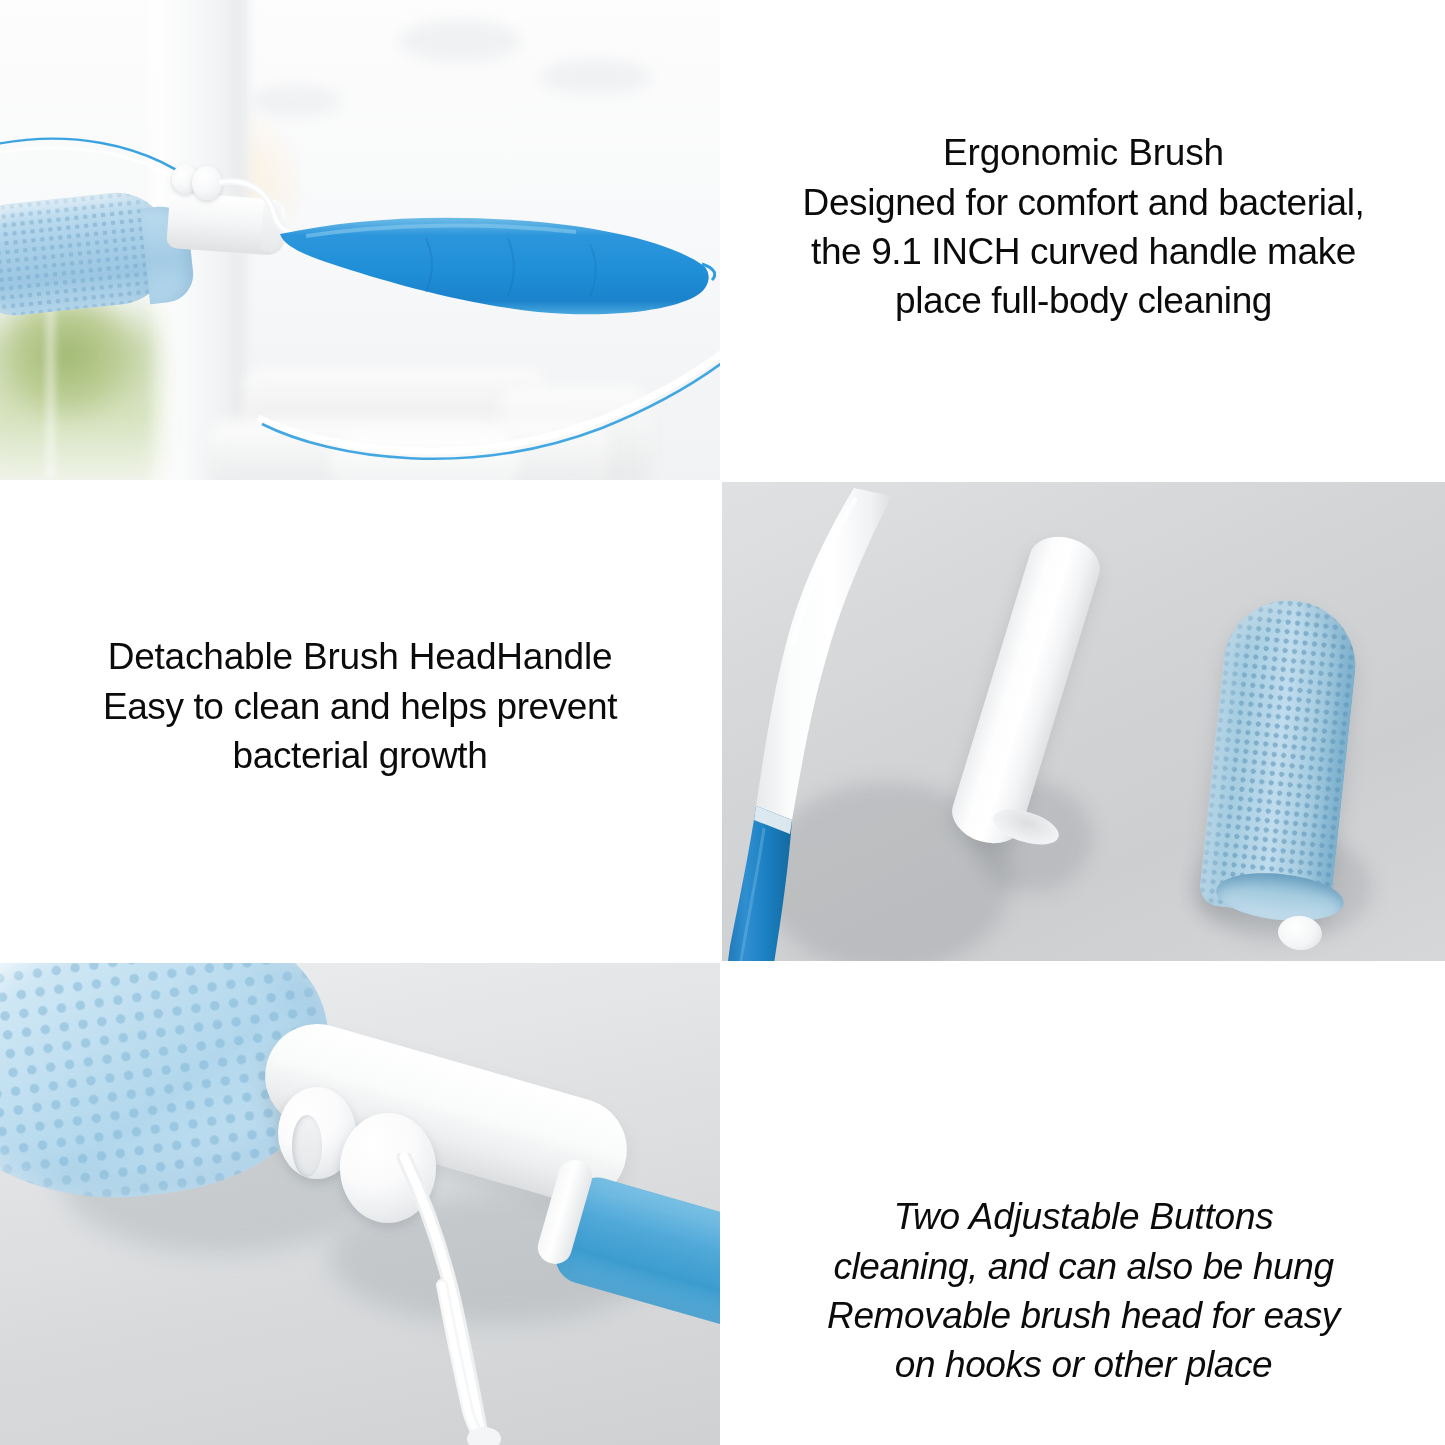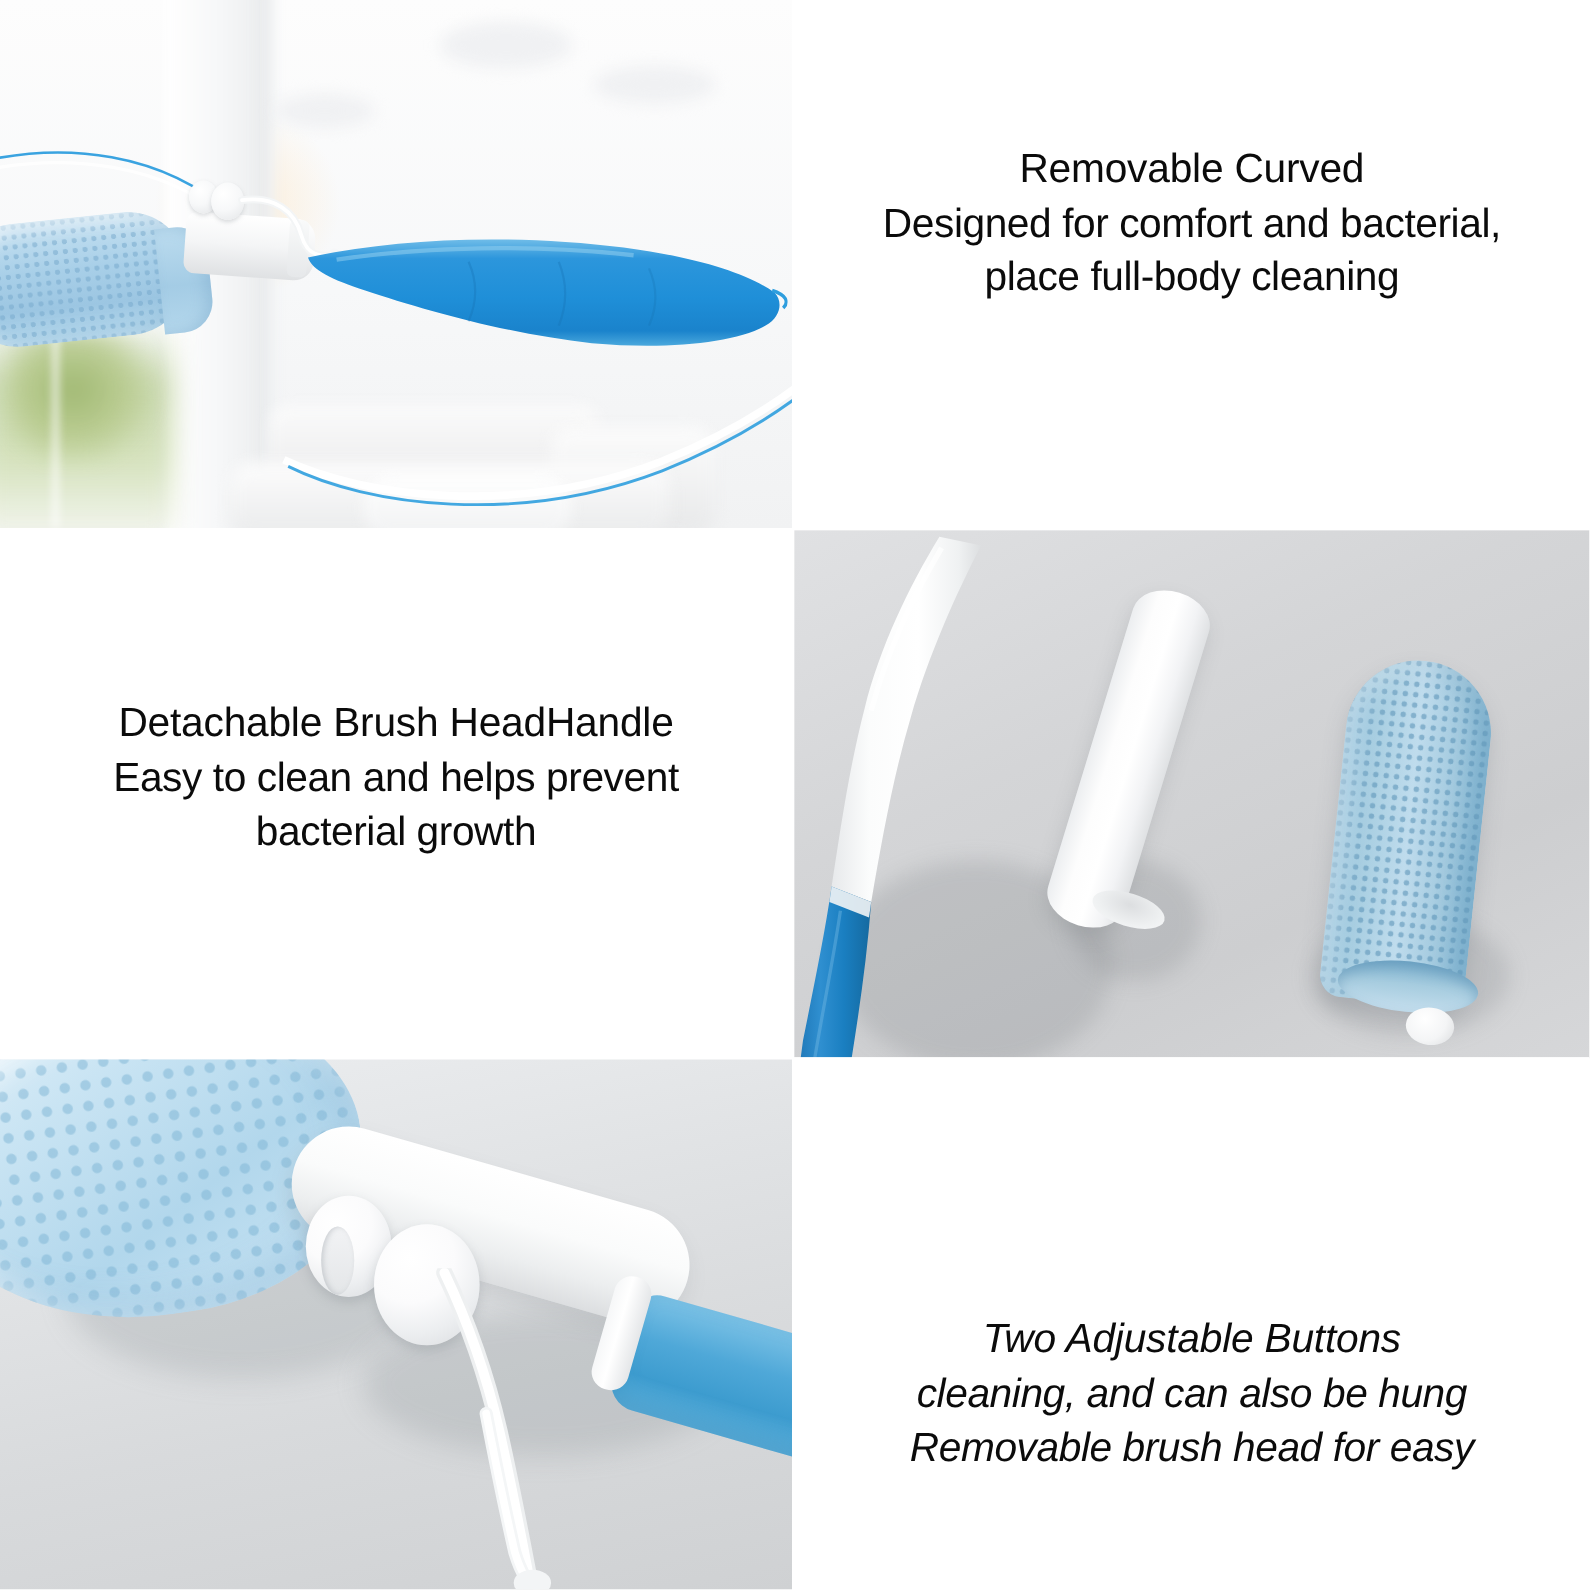--- a/index.html
+++ b/index.html
@@ -373,22 +373,23 @@
                C 188 92 110 70 56 52 C 26 42 8 34 4 22 Z" fill="url(#hg)"></path>
       <path d="M 30 24 C 110 12 210 10 300 20" fill="none" stroke="#8fcdee" stroke-width="4" opacity=".55"></path>
       <path d="M 150 26 C 158 44 158 62 150 80" fill="none" stroke="#1873b4" stroke-width="2" opacity=".35"></path>
       <path d="M 232 26 C 240 46 240 64 232 84" fill="none" stroke="#1873b4" stroke-width="2" opacity=".35"></path>
       <path d="M 314 32 C 322 50 322 66 314 84" fill="none" stroke="#1873b4" stroke-width="2" opacity=".3"></path>
       <path d="M 426 52 C 438 56 442 62 436 68" fill="none" stroke="#2f9ede" stroke-width="3"></path>
     </svg>
   </div>
 
   <div class="textblock" id="tb1" style="left:722px;top:128px;width:723px;">
-    <div class="tb-title">Removable Curved</div>
+    <div class="tb-title">Ergonomic Brush</div>
     <div class="tb-body">Designed for comfort and bacterial,</div>
+    <div class="tb-body">the 9.1 INCH curved handle make</div>
     <div class="tb-body">place full-body cleaning</div>
   </div>
 
   <div class="panel" id="panel-parts">
 
     <div class="parts-shadow" style="left:40px;top:300px;width:250px;height:190px;"></div>
     <div class="parts-shadow" style="left:250px;top:300px;width:120px;height:110px;"></div>
     <div class="parts-shadow" style="left:470px;top:350px;width:180px;height:110px;"></div>
 
     <svg class="part-curve" viewBox="0 0 330 500">
@@ -451,19 +452,20 @@
       <path d="M 62 132 C 70 174 78 214 88 258 C 94 278 100 286 108 290" fill="none" stroke="#f4f6f7" stroke-width="12" stroke-linecap="round"></path>
       <path d="M 62 132 C 70 174 78 214 88 258 C 94 278 100 286 108 290" fill="none" stroke="#ffffff" stroke-width="7" stroke-linecap="round"></path>
       <ellipse cx="104" cy="286" rx="17" ry="12" fill="#f3f5f6"></ellipse>
     </svg>
   </div>
 
   <div class="textblock" id="tb3" style="left:722px;top:1192px;width:723px;font-style:italic;">
     <div class="tb-title">Two Adjustable Buttons</div>
     <div class="tb-body">cleaning, and can also be hung</div>
     <div class="tb-body">Removable brush head for easy</div>
+    <div class="tb-body">on hooks or other place</div>
   </div>
 
   <div class="gutter" id="gutter-v"></div>
   <div class="gutter" id="gutter-h1"></div>
   <div class="gutter" id="gutter-h2"></div>
 
 </div>
 
 </body></html>

